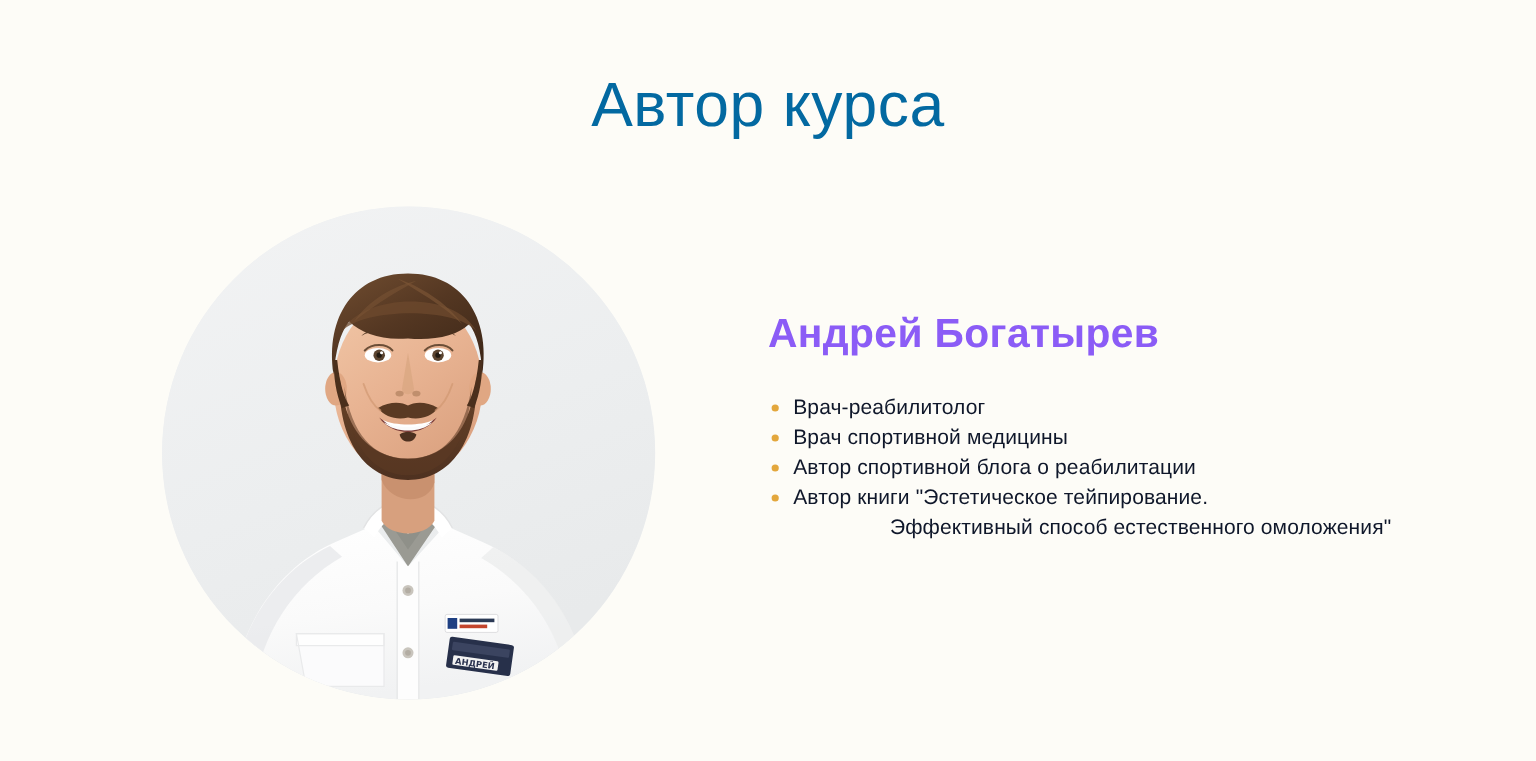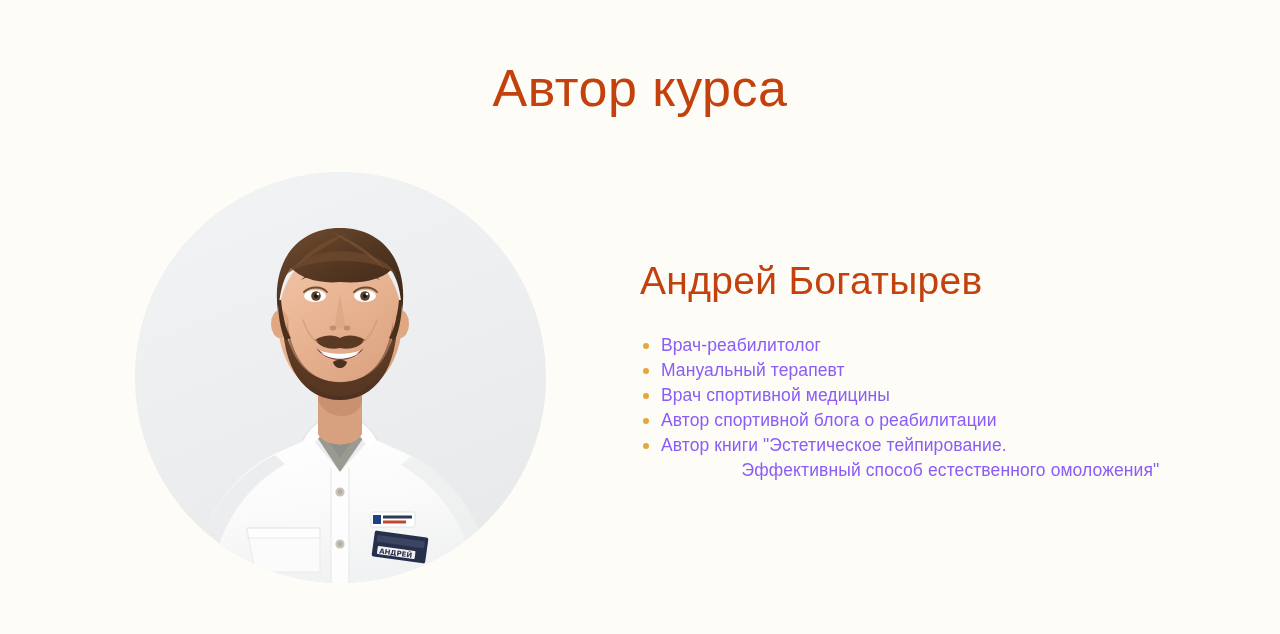--- a/index.html
+++ b/index.html
@@ -26,21 +26,21 @@
   
   .page-title {
     position: absolute;
     top: 22px;
     left: 0;
     width: 1280px;
     text-align: center;
     font-size: 52px;
     font-weight: 400;
     letter-spacing: 0.5px;
-    color: #c2410c;
+    color: #0369a1;
     line-height: 1.2;
     white-space: nowrap;
   }
 
   
   .photo-wrap {
     position: absolute;
     left: 135px;
     top: 172px;
     width: 411px;
@@ -60,41 +60,41 @@
 
   
   .info {
     position: absolute;
     left: 640px;
     top: 258px;
     width: 600px;
   }
 
   .person-name {
-    font-size: 39px;
-    font-weight: 400;
-    color: #c2410c;
+    font-size: 34px;
+    font-weight: 700;
+    color: #8b5cf6;
     letter-spacing: 0.3px;
     line-height: 1.2;
     margin: 0 0 28px 0;
     white-space: nowrap;
   }
 
   .cred-list {
     list-style: none;
     margin: 0;
     padding: 0;
   }
 
   .cred-item {
     position: relative;
     padding-left: 21px;
     font-size: 17.5px;
     line-height: 25px;
-    color: #8b5cf6;
+    color: #0f172a;
     letter-spacing: 0.1px;
     margin-bottom: 0;
   }
 
   .cred-item::before {
     content: "";
     position: absolute;
     left: 3px;
     top: 10px;
     width: 6px;
@@ -269,23 +269,20 @@
 
   <div class="info">
 
     <h2 class="person-name">Андрей Богатырев</h2>
 
     <ul class="cred-list">
       <li class="cred-item">
         <span>Врач-реабилитолог</span>
       </li>
       <li class="cred-item">
-        <span>Мануальный терапевт</span>
-      </li>
-      <li class="cred-item">
         <span>Врач спортивной медицины</span>
       </li>
       <li class="cred-item">
         <span>Автор спортивной блога о реабилитации</span>
       </li>
       <li class="cred-item">
         <span>Автор книги "Эстетическое тейпирование.</span>
         <span class="wrap-line">Эффективный способ естественного омоложения"</span>
       </li>
     </ul>

